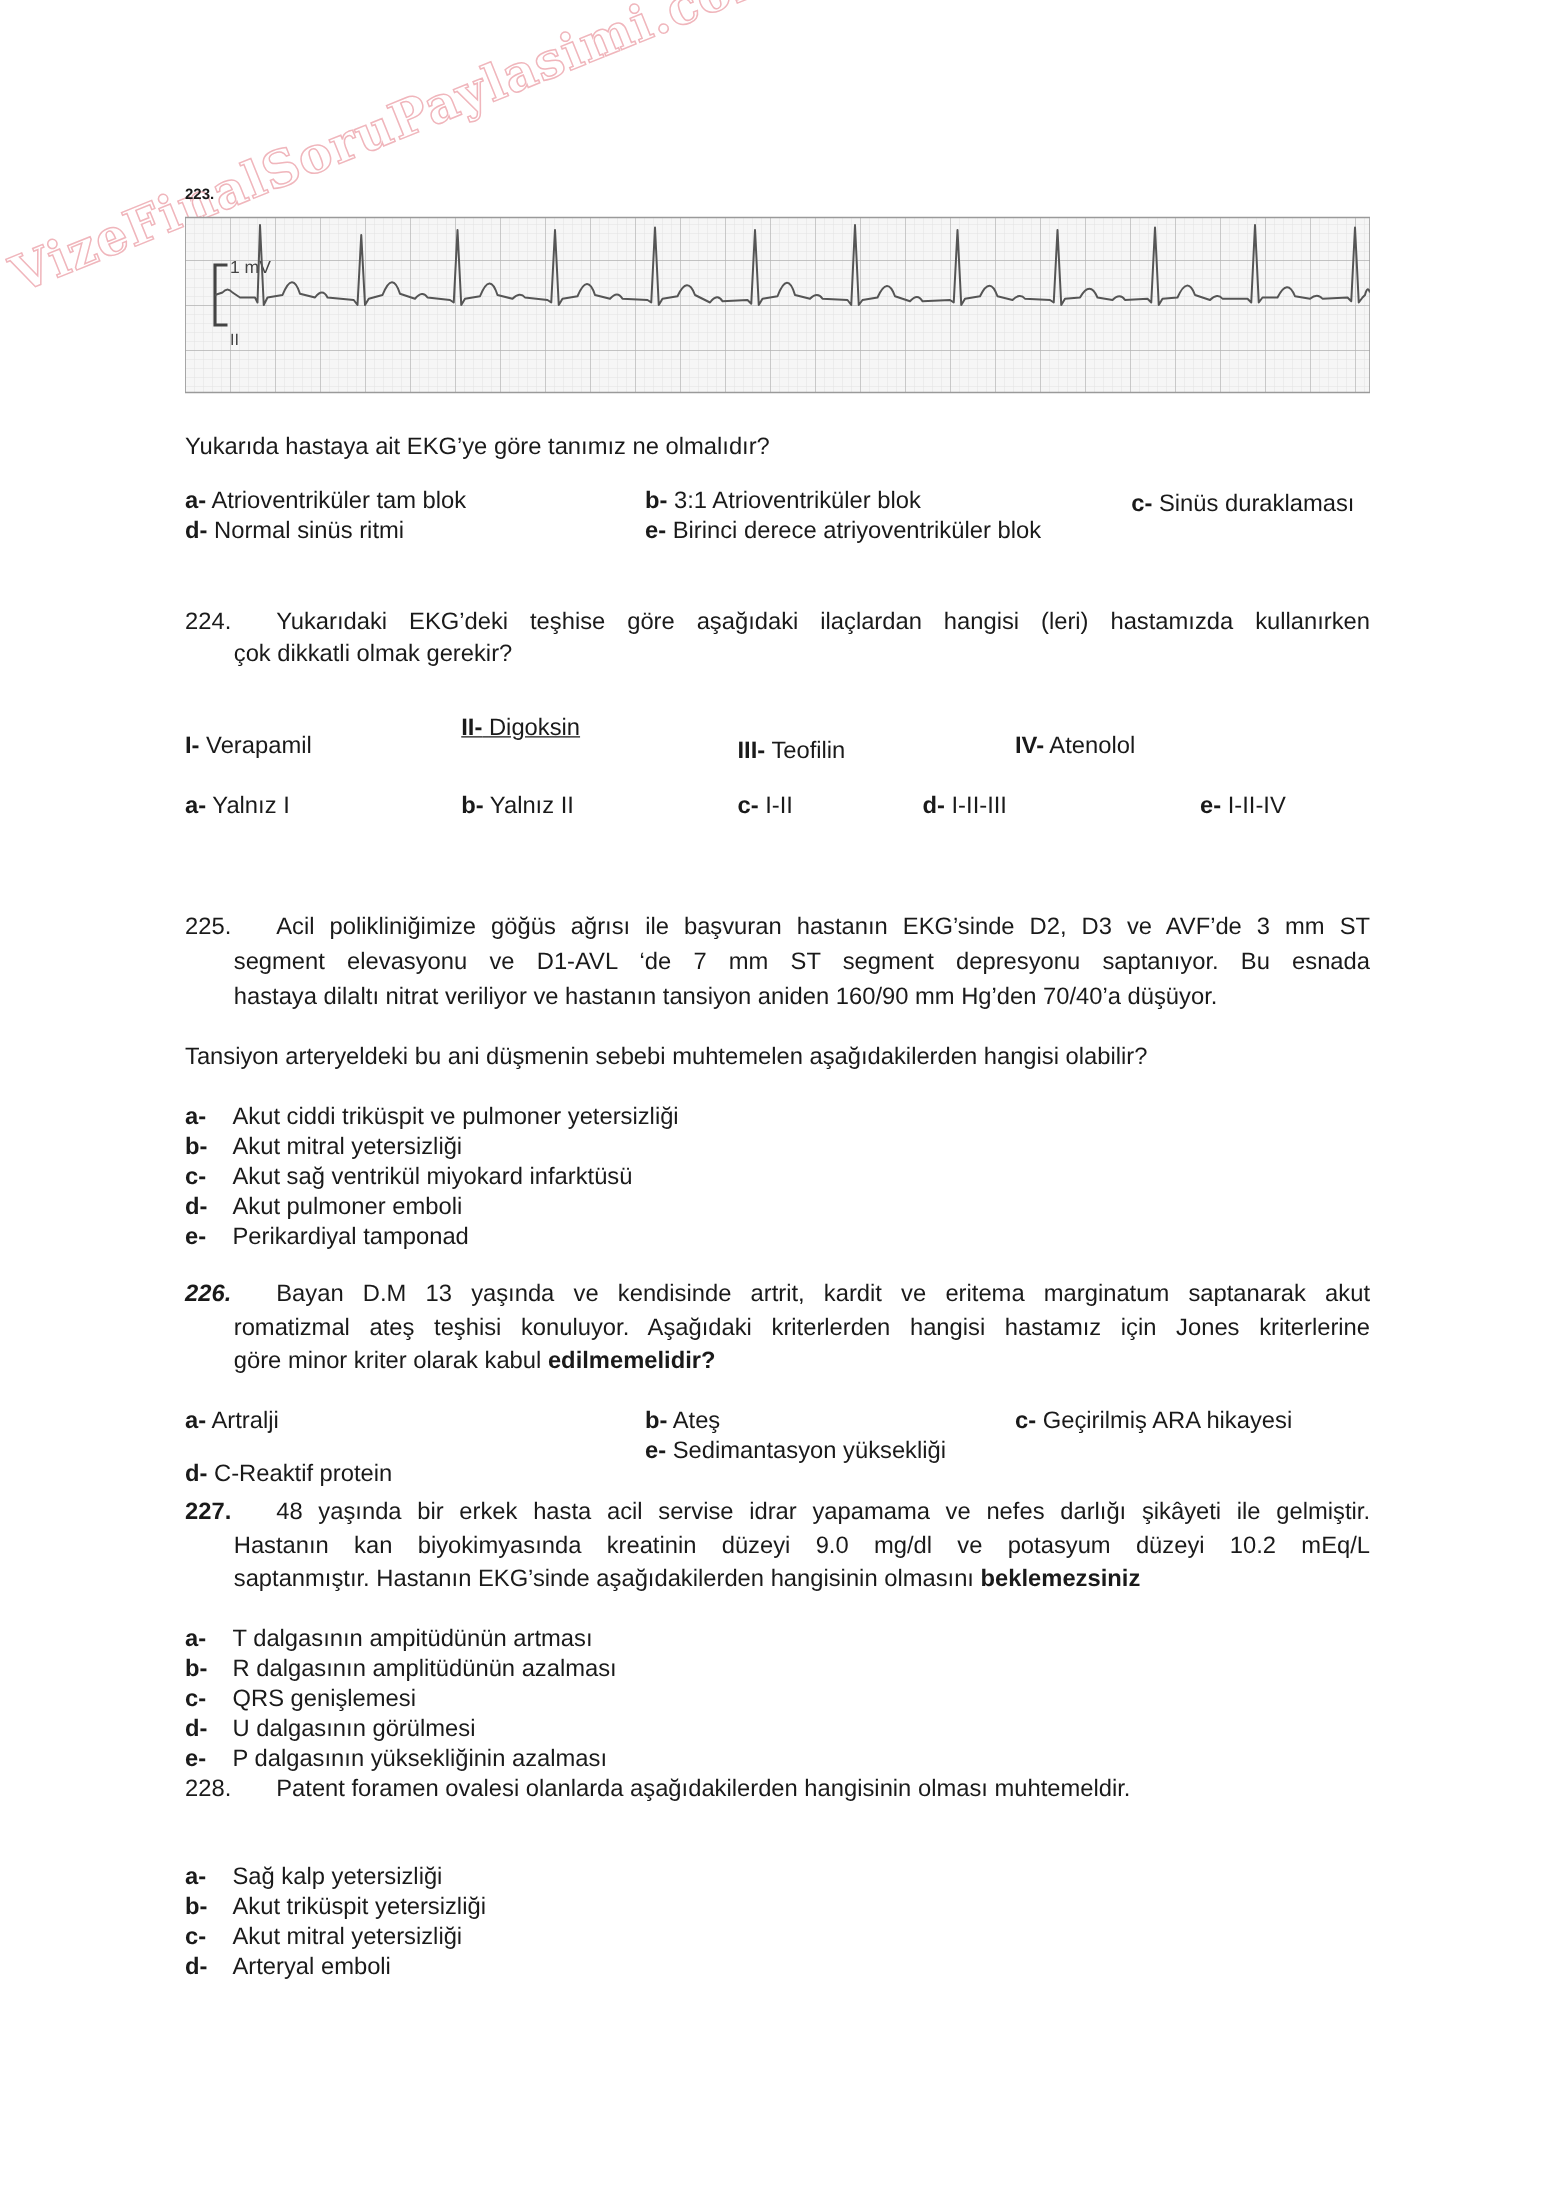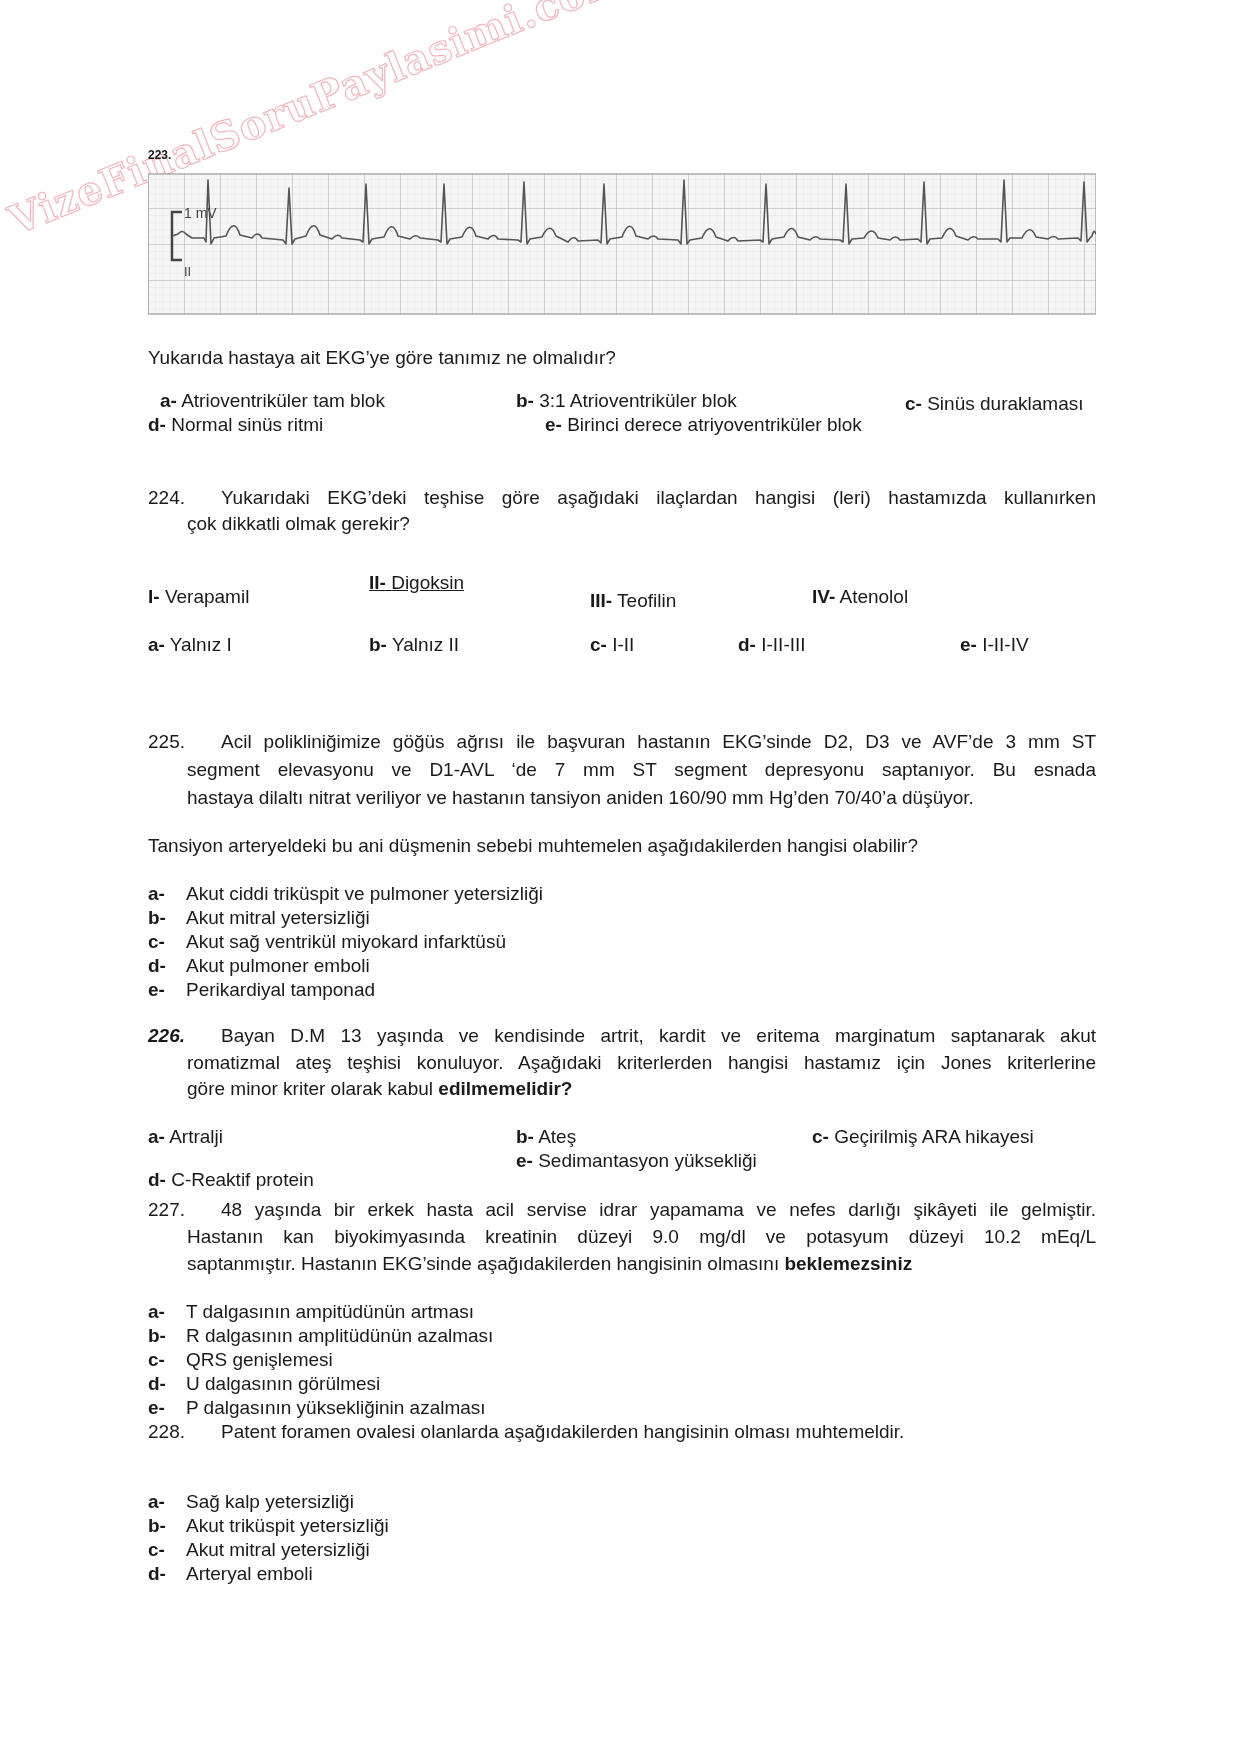--- a/index.html
+++ b/index.html
@@ -46,25 +46,25 @@
 
   <path d="M34 40 L24 40 L24 88 L34 88" fill="none" stroke="#444" stroke-width="2.5"></path>
   <text x="36" y="46" font-size="14" font-family="Liberation Sans, sans-serif" fill="#444">1 mV</text>
   <text x="36" y="104" font-size="13" font-family="Liberation Sans, sans-serif" fill="#444">II</text>
 
   <path fill="none" stroke="#555" stroke-width="1.6" stroke-linejoin="round" d="M24 64 L30 62 Q34 57 38 62 L44 66 L56 66 L58 70 L60 8 L63 72 L66 66 L78 64 Q86 44 92 63 L104 66 Q110 58 114 66 L135 68 L138 72 L141 16 L144 72 L147 67 L158 64 Q166 44 172 63 L184 67 Q190 60 194 66 L212 68 L215 70 L218 12 L221 72 L224 67 L236 65 Q244 45 250 64 L262 67 Q268 61 272 66 L290 68 L293 70 L296 12 L299 72 L302 67 L314 65 Q322 46 328 64 L340 67 Q346 60 350 67 L370 68 L373 70 L376 10 L379 72 L382 67 L394 65 Q402 48 408 64 L420 70 Q426 62 430 69 L450 68 L453 71 L456 12 L459 72 L462 67 L474 65 Q482 44 488 64 L500 67 Q506 61 510 67 L530 68 L533 72 L536 8 L539 72 L542 68 L554 66 Q562 48 568 65 L580 69 Q586 62 590 69 L612 68 L615 70 L618 12 L621 72 L624 67 L636 65 Q644 48 650 65 L662 68 Q668 62 672 67 L692 68 L695 70 L698 12 L701 72 L704 67 L716 66 Q724 52 730 66 L742 68 Q748 62 752 68 L770 67 L773 70 L776 10 L779 72 L782 67 L794 66 Q802 48 808 64 L820 68 Q826 62 830 67 L850 67 L853 70 L856 8 L859 70 L862 66 L874 66 Q882 50 888 65 L900 67 Q906 62 910 67 L930 66 L933 69 L936 10 L939 70 L942 66 L944 64 Q946 56 948 62"></path>
 </svg>
 
 <div class="line" style="top:346px;">Yukarıda hastaya ait EKG’ye göre tanımız ne olmalıdır?</div>
 
-<div class="line" style="top:389px;margin-left:12px;"><span class="lbl">a-</span> <span>Atrioventriküler tam blok</span></div>
+<div class="line" style="top:389px;"><span class="lbl">a-</span> <span>Atrioventriküler tam blok</span></div>
 <div class="abs" style="left:516px; top:389px; line-height:24px; white-space:nowrap;"><span class="lbl">b-</span> <span>3:1 Atrioventriküler blok</span></div>
 <div class="abs" style="left:883px; top:392px; line-height:24px; white-space:nowrap;margin-left:22px;"><span class="lbl">c-</span> <span>Sinüs duraklaması</span></div>
 <div class="line" style="top:413px;"><span class="lbl">d-</span> <span>Normal sinüs ritmi</span></div>
-<div class="abs" style="left:545px; top:413px; line-height:24px; white-space:nowrap;"><span class="lbl">e-</span> <span>Birinci derece atriyoventriküler blok</span></div>
+<div class="abs" style="left:516px; top:413px; line-height:24px; white-space:nowrap;"><span class="lbl">e-</span> <span>Birinci derece atriyoventriküler blok</span></div>
 
 <div class="line" style="top:486px;">224.</div>
 <div class="abs" style="left:221px; top:486px; width:875px; line-height:24px; white-space:nowrap; text-align:justify; text-align-last:justify;">Yukarıdaki EKG’deki teşhise göre aşağıdaki ilaçlardan hangisi (leri) hastamızda kullanırken</div>
 <div class="abs" style="left:187px; top:512px; line-height:24px; white-space:nowrap;">çok dikkatli olmak gerekir?</div>
 
 <div class="line" style="top:585px;"><span class="lbl">I-</span> <span>Verapamil</span></div>
 <div class="abs" style="left:369px; top:571px; line-height:24px; white-space:nowrap;text-decoration:underline;"><span class="lbl">II-</span> <span>Digoksin</span></div>
 <div class="abs" style="left:590px; top:589px; line-height:24px; white-space:nowrap;"><span class="lbl">III-</span> <span>Teofilin</span></div>
 <div class="abs" style="left:812px; top:585px; line-height:24px; white-space:nowrap;"><span class="lbl">IV-</span> <span>Atenolol</span></div>
 
@@ -108,21 +108,21 @@
 <div class="abs" style="left:221px; top:1024px; width:875px; line-height:24px; white-space:nowrap; text-align:justify; text-align-last:justify;">Bayan D.M 13 yaşında ve kendisinde artrit, kardit ve eritema marginatum saptanarak akut</div>
 <div class="abs" style="left:187px; top:1051px; width:909px; line-height:24px; white-space:nowrap; text-align:justify; text-align-last:justify;">romatizmal ateş teşhisi konuluyor. Aşağıdaki kriterlerden hangisi hastamız için Jones kriterlerine</div>
 <div class="abs" style="left:187px; top:1077px; line-height:24px; white-space:pre;"><span>göre minor kriter olarak kabul </span><b>edilmemelidir?</b></div>
 
 <div class="line" style="top:1125px;"><span class="lbl">a-</span> <span>Artralji</span></div>
 <div class="abs" style="left:516px; top:1125px; line-height:24px; white-space:nowrap;"><span class="lbl">b-</span> <span>Ateş</span></div>
 <div class="abs" style="left:812px; top:1125px; line-height:24px; white-space:nowrap;"><span class="lbl">c-</span> <span>Geçirilmiş ARA hikayesi</span></div>
 <div class="line" style="top:1168px;text-align:center;"><span class="lbl">d-</span> <span>C-Reaktif protein</span></div>
 <div class="abs" style="left:516px; top:1149px; line-height:24px; white-space:nowrap;"><span class="lbl">e-</span> <span>Sedimantasyon yüksekliği</span></div>
 
-<div class="line" style="top:1198px;">227.</div>
+<div class="line" style="top:1198px;font-weight:bold;">227.</div>
 <div class="abs" style="left:221px; top:1198px; width:875px; line-height:24px; white-space:nowrap; text-align:justify; text-align-last:justify;">48 yaşında bir erkek hasta acil servise idrar yapamama ve nefes darlığı şikâyeti ile gelmiştir.</div>
 <div class="abs" style="left:187px; top:1225px; width:909px; line-height:24px; white-space:nowrap; text-align:justify; text-align-last:justify;">Hastanın kan biyokimyasında kreatinin düzeyi 9.0 mg/dl ve potasyum düzeyi 10.2 mEq/L</div>
 <div class="abs" style="left:187px; top:1252px; line-height:24px; white-space:pre;"><span>saptanmıştır. Hastanın EKG’sinde aşağıdakilerden hangisinin olmasını </span><b>beklemezsiniz</b></div>
 
 <div class="abs opt-list" style="left:148px; top:1300px;">
   <div class="row">
       <span class="lbl">a-</span>
       <span>T dalgasının ampitüdünün artması</span>
     </div>
   <div class="row">

